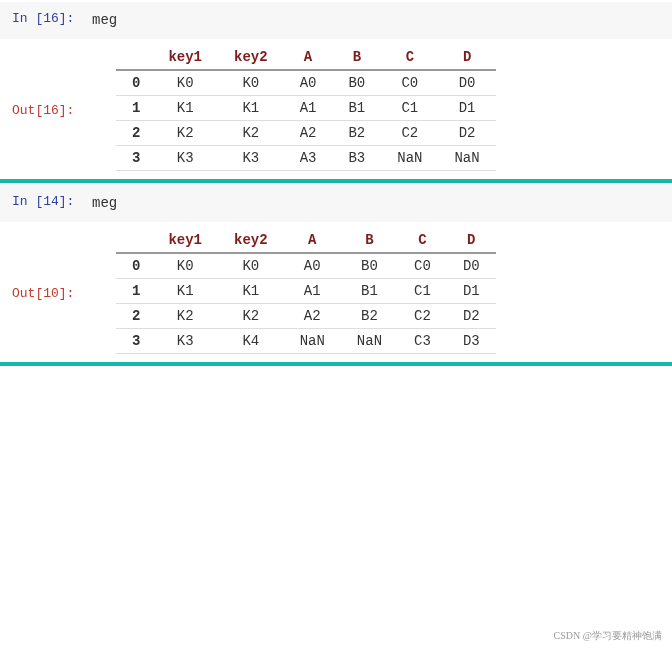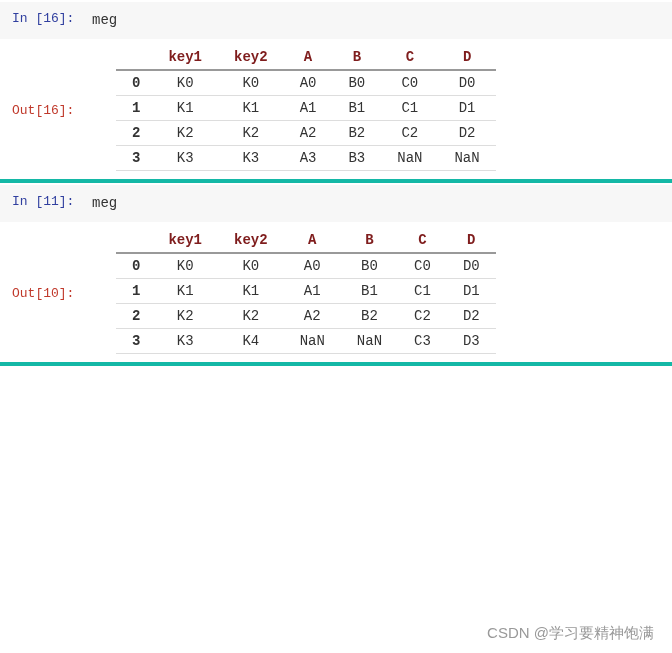--- a/index.html
+++ b/index.html
@@ -92,24 +92,24 @@
 
     table th:first-child {
       text-align: right;
       padding-right: 12px;
       min-width: 30px;
     }
 
     .watermark {
       position: fixed;
       bottom: 10px;
-      right: 18px;
-      font-size: 15px;
+      right: 10px;
+      font-size: 10px;
       color: #999;
-      font-family: Liberation Sans, sans-serif;
+      font-family: Liberation Serif, serif;
     }
   </style>
 </head>
 <body>
 
 <div id="notebook">
     <div class="cell">
       <div class="input-row">
         <div class="in-label">In  [16]:</div>
         <div class="code-block">
@@ -168,21 +168,21 @@
                 <td>NaN</td>
                 <td>NaN</td>
               </tr>
             </tbody>
           </table>
         </div>
       </div>
     </div>
     <div class="cell">
       <div class="input-row">
-        <div class="in-label">In  [11]:</div>
+        <div class="in-label">In  [14]:</div>
         <div class="code-block">
           <span class="code-line">meg</span>
         </div>
       </div>
       <div class="output-row">
         <div class="out-label">Out[10]:</div>
         <div class="table-container">
           <table>
             <thead>
               <tr>

